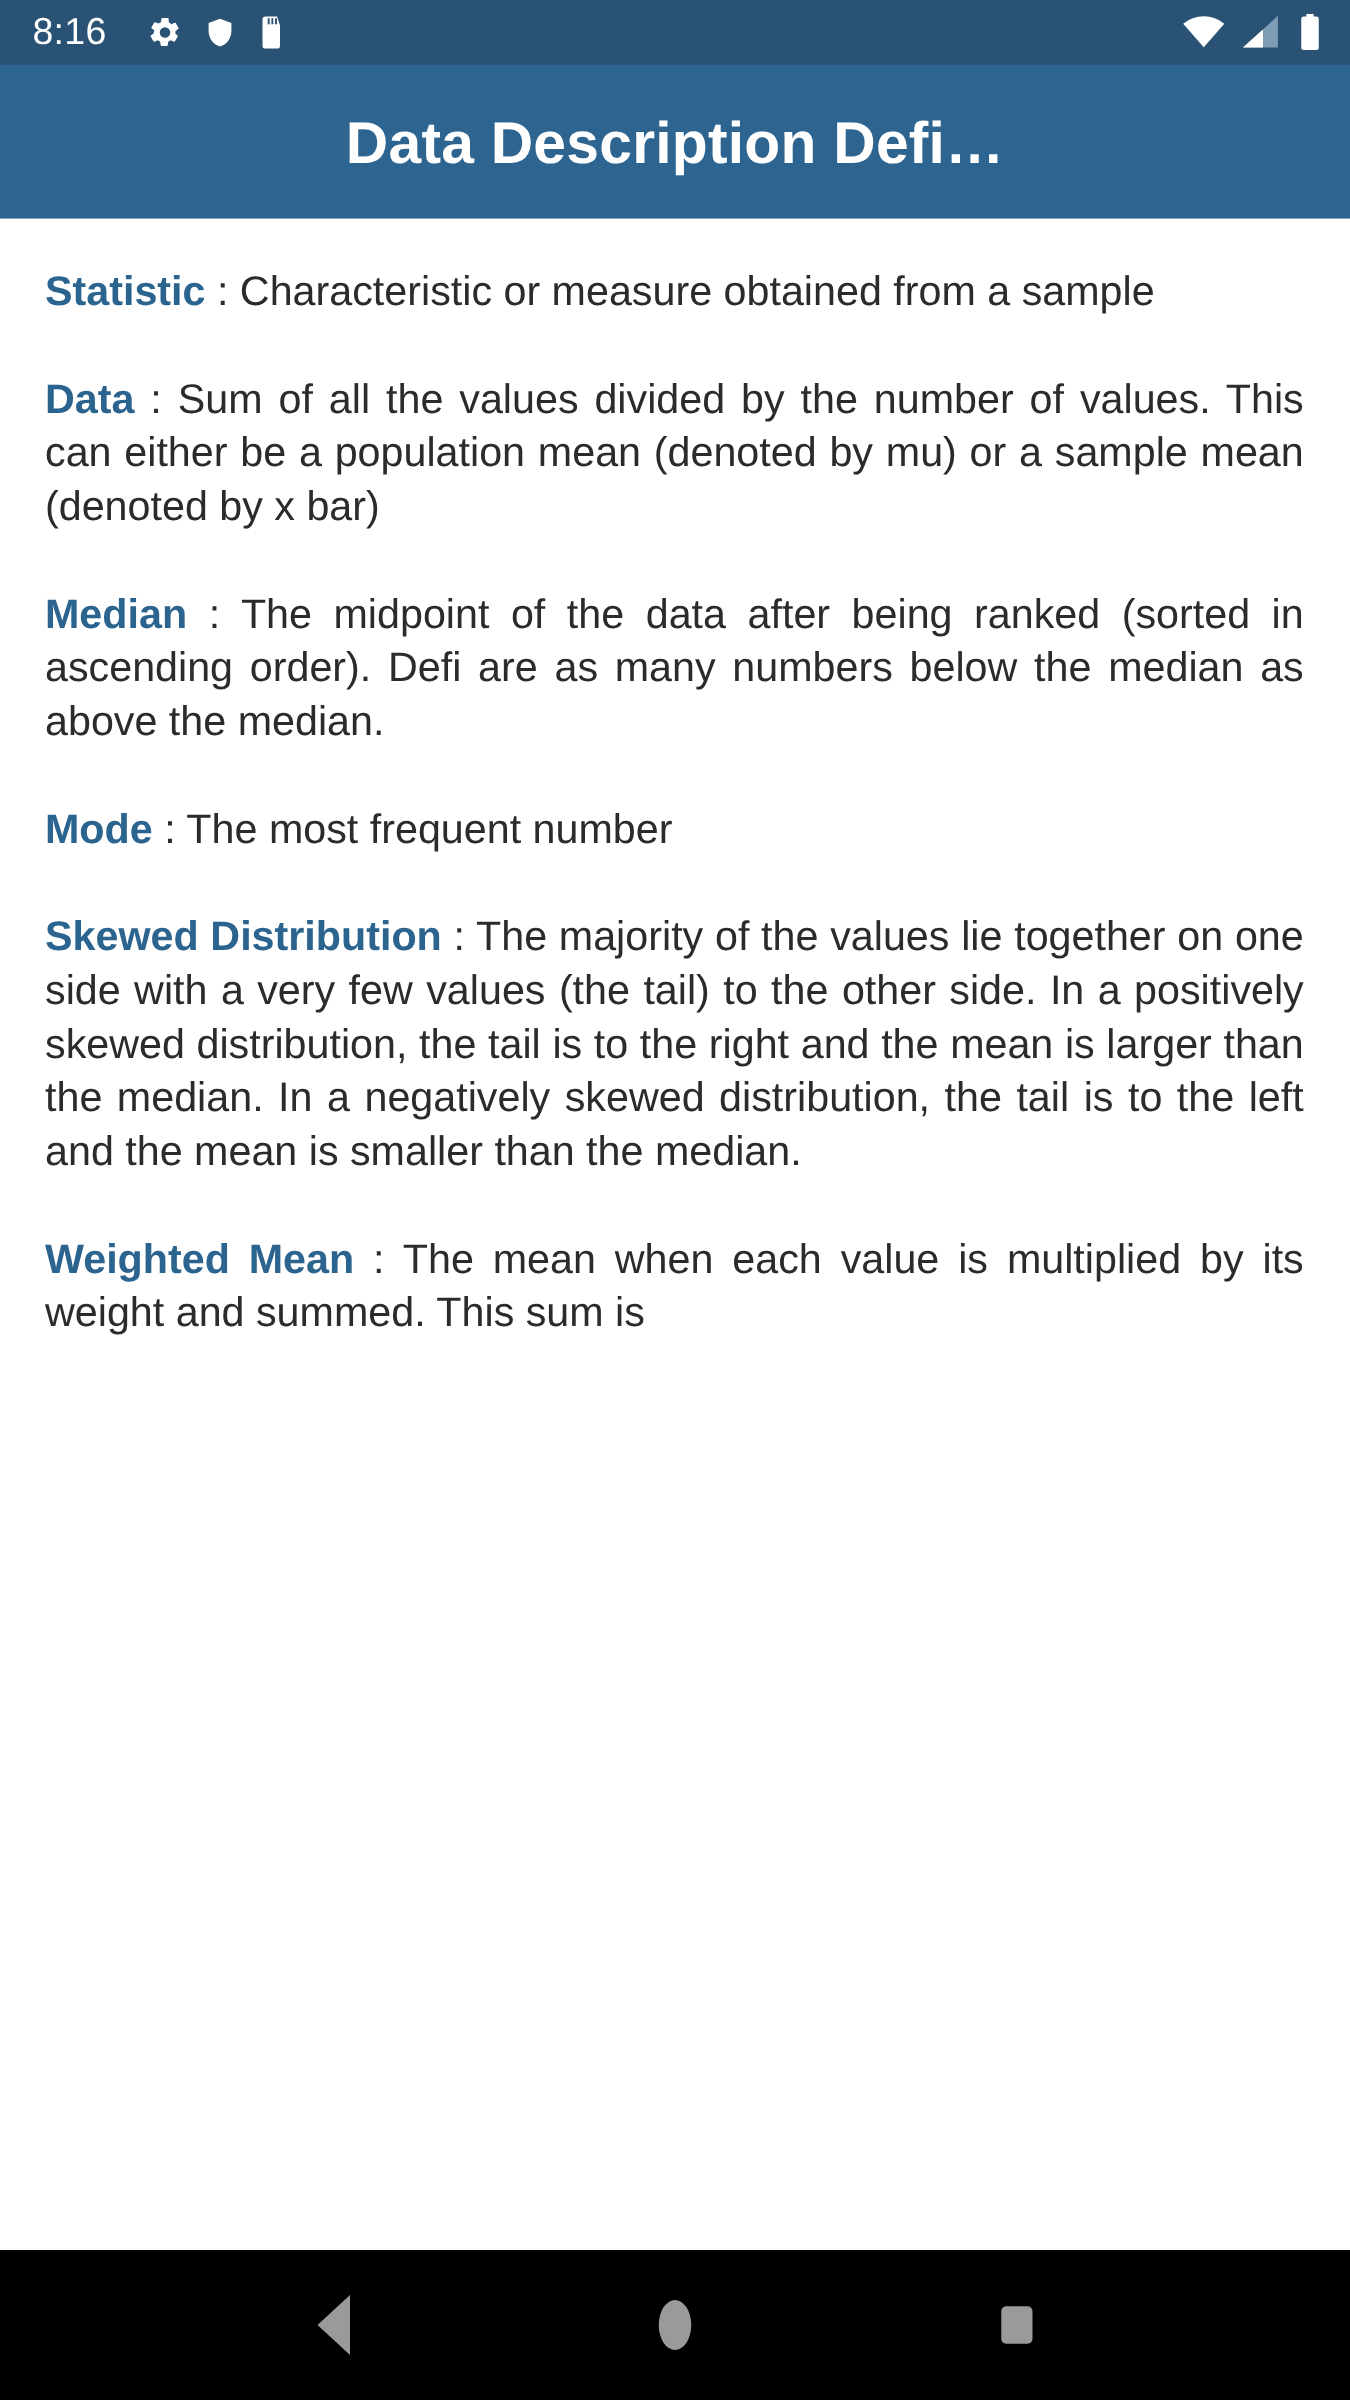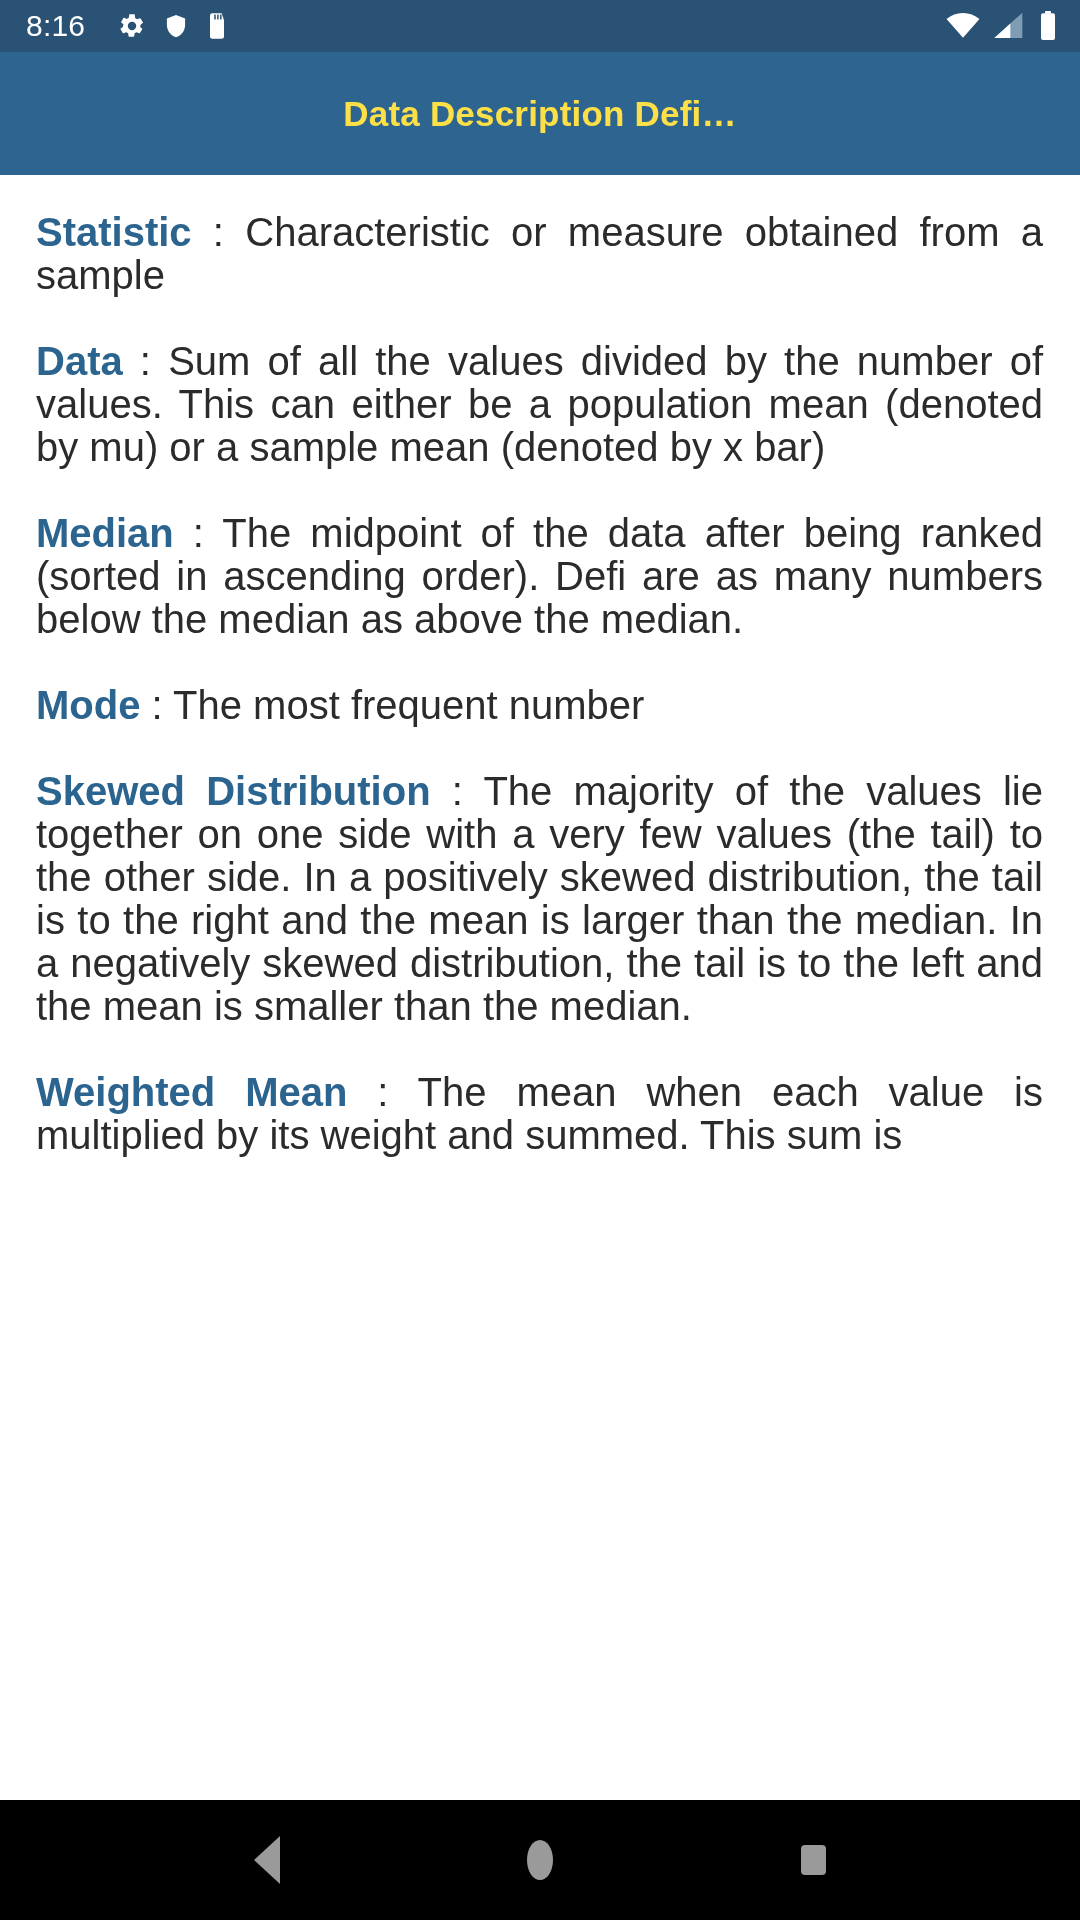--- a/index.html
+++ b/index.html
@@ -61,42 +61,42 @@
   .app-bar {
     flex: 0 0 123px;
     height: 123px;
     background: #2d6490;
     display: flex;
     align-items: center;
     justify-content: center;
     padding: 0 40px;
   }
   .app-bar-title {
-    color: #fde047;
-    font-size: 35px;
+    color: #ffffff;
+    font-size: 47px;
     font-weight: bold;
     letter-spacing: 0.2px;
     white-space: nowrap;
     overflow: hidden;
     text-overflow: ellipsis;
     max-width: 100%;
     text-align: center;
   }
 
   
   .content {
     flex: 1 1 auto;
     background: #ffffff;
     padding: 36px 37px 0 36px;
     overflow: hidden;
   }
 
   .definition {
     text-align: justify;
-    font-size: 40px;
+    font-size: 33px;
     line-height: 43px;
     color: #2b2b2b;
     margin-bottom: 43px;
     word-spacing: 0px;
   }
   .definition:last-child { margin-bottom: 4px; }
 
   .term {
     color: #2c6490;
     font-weight: bold;

